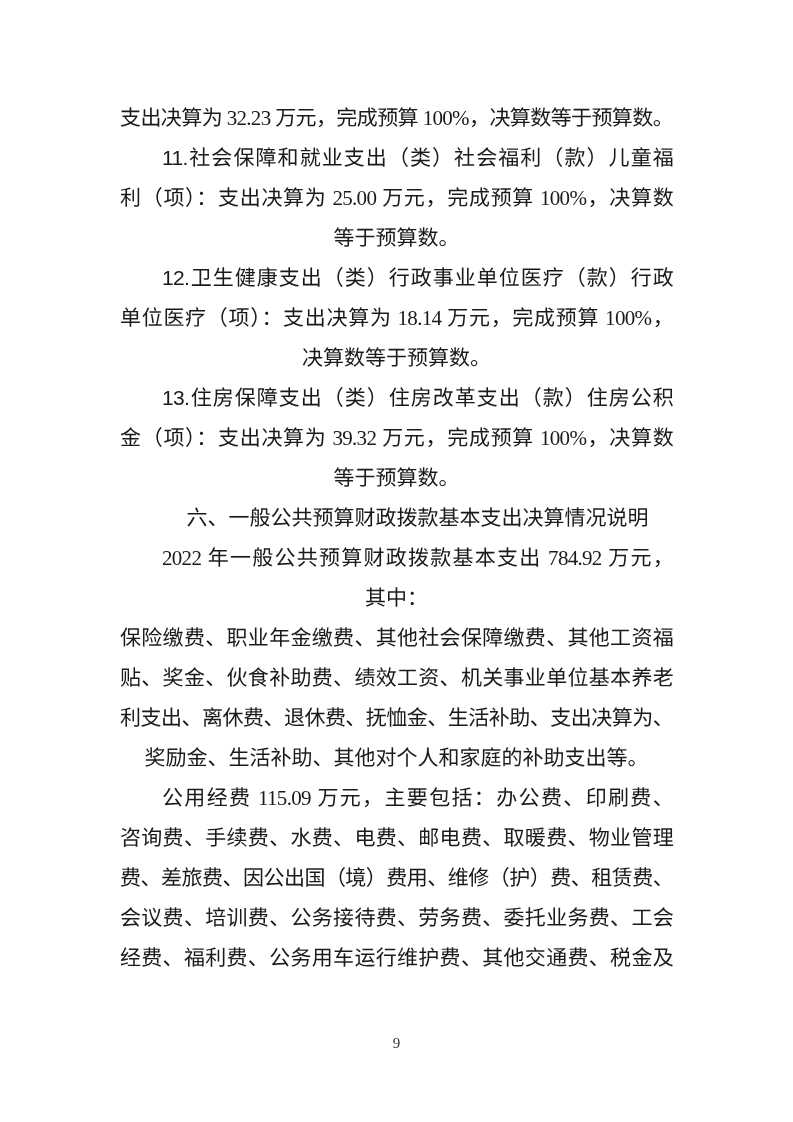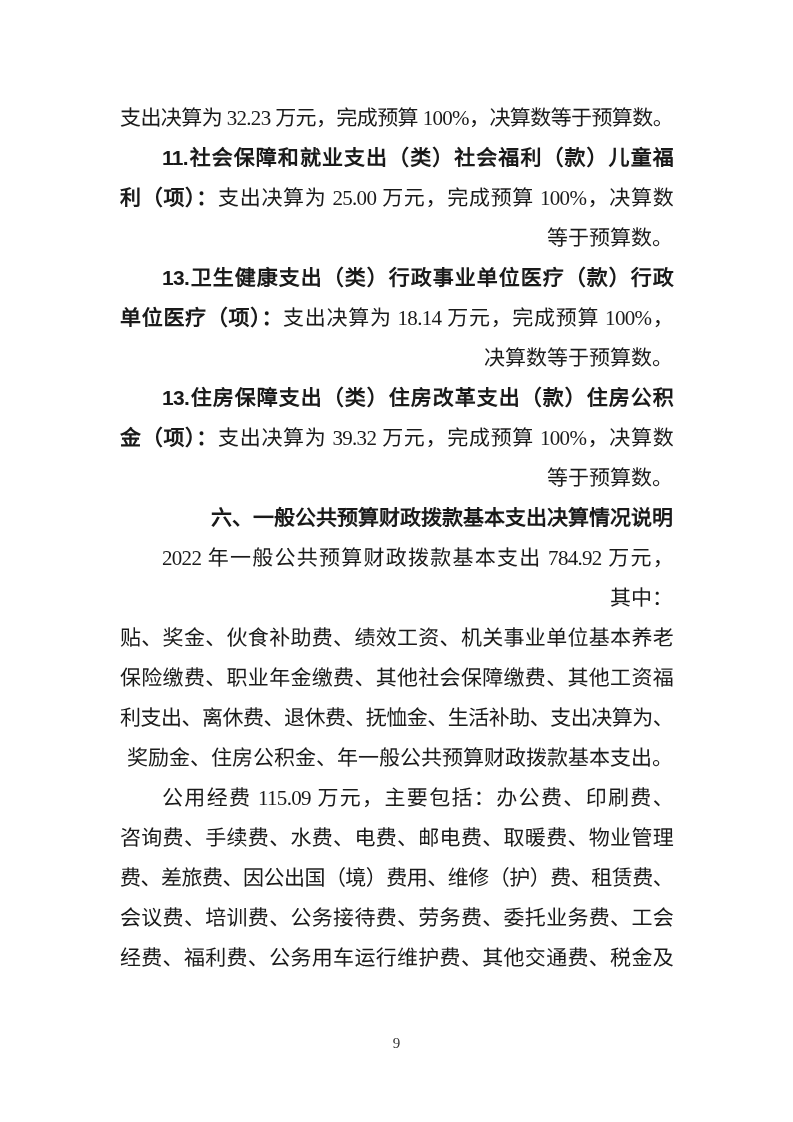--- a/index.html
+++ b/index.html
@@ -23,37 +23,37 @@
   .doc-body{
     position:absolute;
     top:98px;left:120px;
     width:553px;
     font-size:21px;
     line-height:40px;
     color:var(--ink);
   }
   .line{
     height:40px;
-    text-align:right;
+    text-align:center;
     white-space:nowrap;
     overflow:visible;
   }
   .line.fill{
     white-space:normal;
     letter-spacing:-0.7px;
     text-align:justify;
     text-align-last:justify;
   }
   .line.indent{
     text-indent:42px;
   }
   .seg{font-weight:400;}
   .seg.bold{
     font-family:"Liberation Sans","DejaVu Sans",sans-serif;
-    font-weight:700;
+    font-weight:400;
   }
   .page-footer{
     position:absolute;
     top:1032px;left:0;
     width:793px;
     text-align:center;
     line-height:22px;
   }
   .page-number{
     font-family:"Liberation Serif","DejaVu Serif",serif;
@@ -63,33 +63,33 @@
 </style>
 </head>
 <body>
 
 <div class="page">
   <main class="doc-body" id="doc-body">
       <div class="line fill"><span class="seg">支出决算为 32.23 万元，完成预算 100%，决算数等于预算数。</span></div>
       <div class="line indent fill"><span class="seg bold">11.社会保障和就业支出（类）社会福利（款）儿童福</span></div>
       <div class="line fill"><span class="seg bold">利（项）：</span><span class="seg">支出决算为 25.00 万元，完成预算 100%，决算数</span></div>
       <div class="line"><span class="seg">等于预算数。</span></div>
-      <div class="line indent fill"><span class="seg bold">13.卫生健康支出（类）行政事业单位医疗（款）行政</span></div>
+      <div class="line indent fill"><span class="seg bold">12.卫生健康支出（类）行政事业单位医疗（款）行政</span></div>
       <div class="line fill"><span class="seg bold">单位医疗（项）：</span><span class="seg">支出决算为 18.14 万元，完成预算 100%，</span></div>
       <div class="line"><span class="seg">决算数等于预算数。</span></div>
       <div class="line indent fill"><span class="seg bold">13.住房保障支出（类）住房改革支出（款）住房公积</span></div>
       <div class="line fill"><span class="seg bold">金（项）：</span><span class="seg">支出决算为 39.32 万元，完成预算 100%，决算数</span></div>
       <div class="line"><span class="seg">等于预算数。</span></div>
       <div class="line indent"><span class="seg bold">六、一般公共预算财政拨款基本支出决算情况说明</span></div>
       <div class="line indent fill"><span class="seg">2022 年一般公共预算财政拨款基本支出 784.92 万元，</span></div>
       <div class="line"><span class="seg">其中：</span></div>
+      <div class="line fill"><span class="seg">保险缴费、职业年金缴费、其他社会保障缴费、其他工资福</span></div>
       <div class="line fill"><span class="seg">贴、奖金、伙食补助费、绩效工资、机关事业单位基本养老</span></div>
-      <div class="line fill"><span class="seg">保险缴费、职业年金缴费、其他社会保障缴费、其他工资福</span></div>
       <div class="line fill"><span class="seg">利支出、离休费、退休费、抚恤金、生活补助、支出决算为、</span></div>
-      <div class="line"><span class="seg">奖励金、住房公积金、年一般公共预算财政拨款基本支出。</span></div>
+      <div class="line"><span class="seg">奖励金、生活补助、其他对个人和家庭的补助支出等。</span></div>
       <div class="line indent fill"><span class="seg">公用经费 115.09 万元，主要包括：办公费、印刷费、</span></div>
       <div class="line fill"><span class="seg">咨询费、手续费、水费、电费、邮电费、取暖费、物业管理</span></div>
       <div class="line fill"><span class="seg">费、差旅费、因公出国（境）费用、维修（护）费、租赁费、</span></div>
       <div class="line fill"><span class="seg">会议费、培训费、公务接待费、劳务费、委托业务费、工会</span></div>
       <div class="line fill"><span class="seg">经费、福利费、公务用车运行维护费、其他交通费、税金及</span></div>
     </main>
   <footer class="page-footer">
     <span class="page-number">9</span>
   </footer>
 </div>

